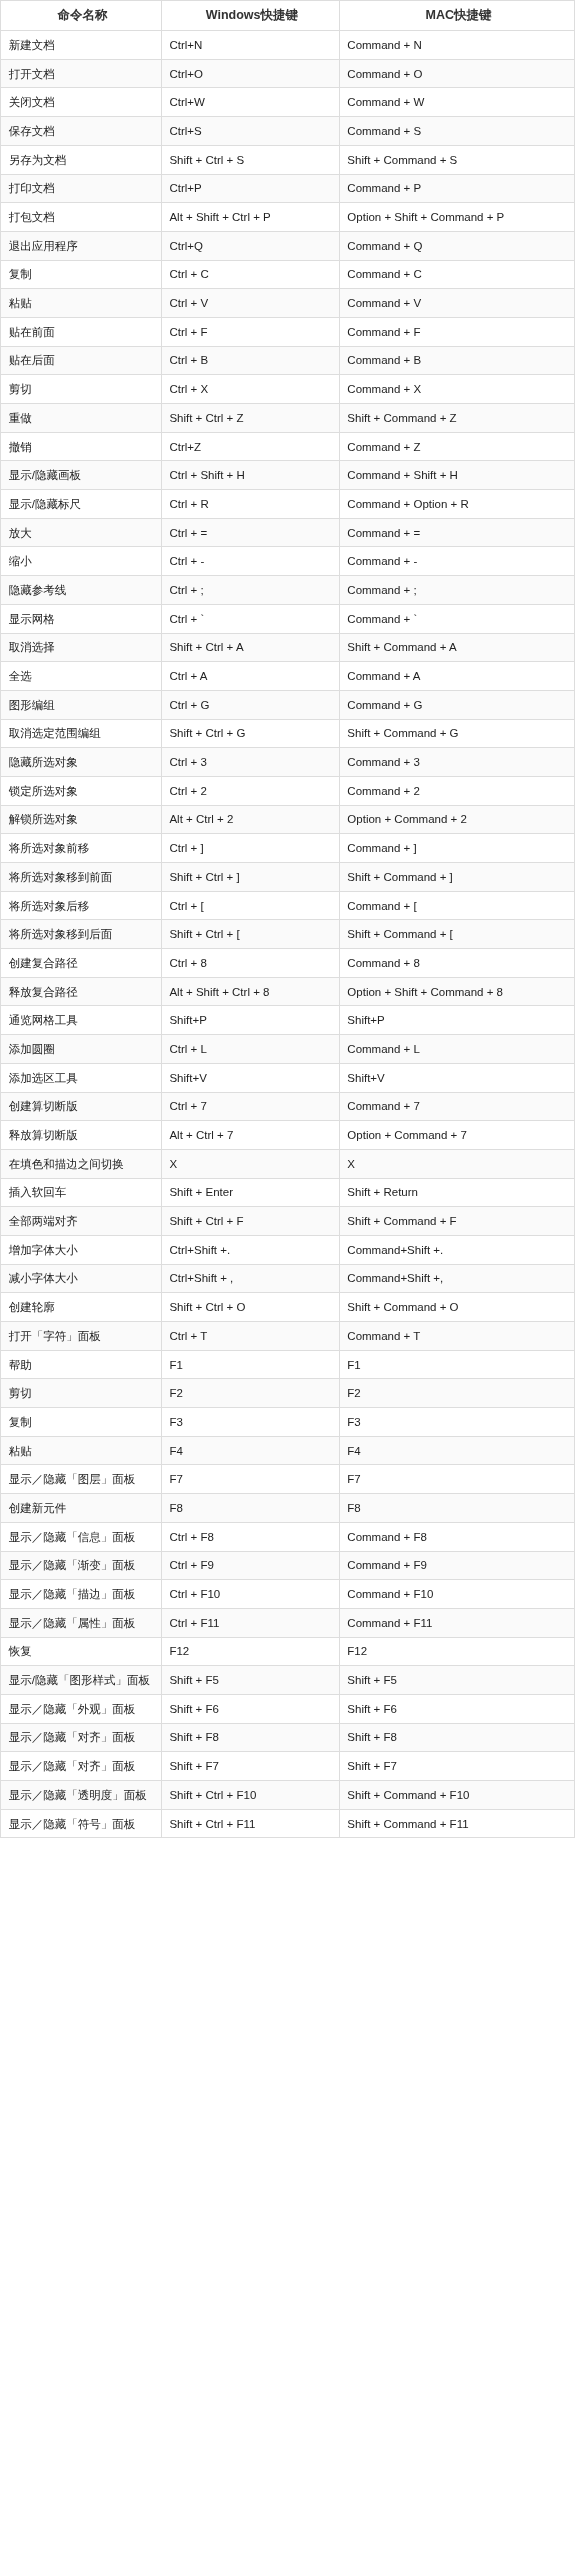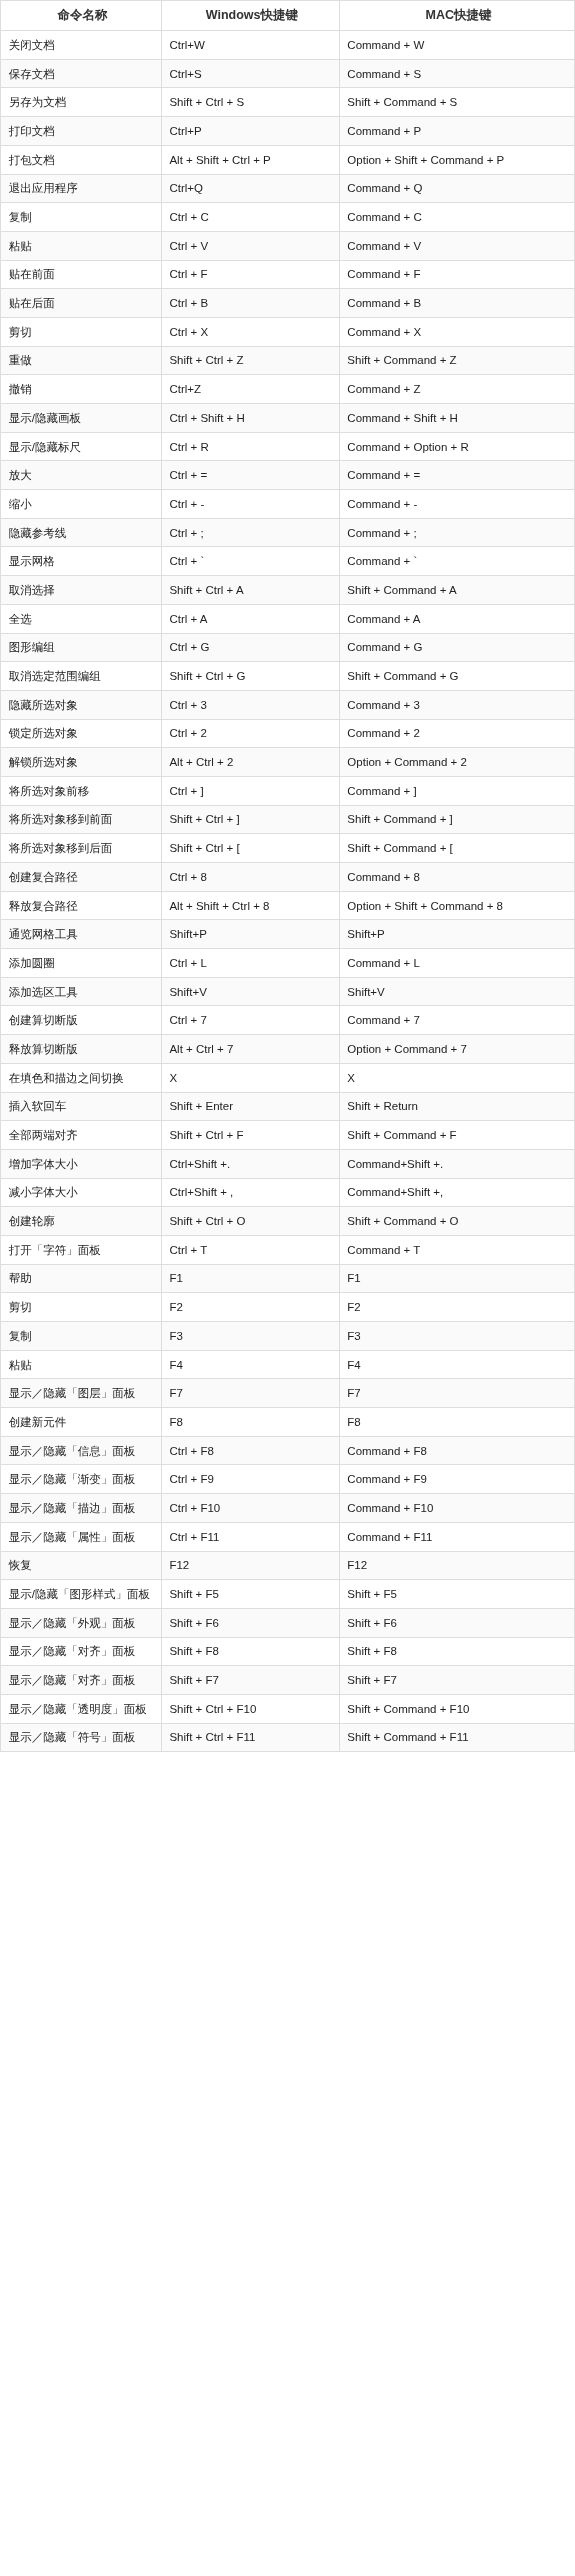--- a/index.html
+++ b/index.html
@@ -44,20 +44,30 @@
 
 <table>
   <thead>
     <tr>
       <th class="col-name">命令名称</th>
       <th class="col-win">Windows快捷键</th>
       <th class="col-mac">MAC快捷键</th>
     </tr>
   </thead>
   <tbody id="table-body">
+  <tr>
+        <td class="col-name">新建文档</td>
+        <td class="col-win">Ctrl+N</td>
+        <td class="col-mac">Command + N</td>
+      </tr>
+      <tr>
+        <td class="col-name">打开文档</td>
+        <td class="col-win">Ctrl+O</td>
+        <td class="col-mac">Command + O</td>
+      </tr>
       <tr>
         <td class="col-name">关闭文档</td>
         <td class="col-win">Ctrl+W</td>
         <td class="col-mac">Command + W</td>
       </tr>
       <tr>
         <td class="col-name">保存文档</td>
         <td class="col-win">Ctrl+S</td>
         <td class="col-mac">Command + S</td>
       </tr>
@@ -183,20 +193,25 @@
       </tr>
       <tr>
         <td class="col-name">将所选对象前移</td>
         <td class="col-win">Ctrl + ]</td>
         <td class="col-mac">Command + ]</td>
       </tr>
       <tr>
         <td class="col-name">将所选对象移到前面</td>
         <td class="col-win">Shift + Ctrl + ]</td>
         <td class="col-mac">Shift + Command + ]</td>
+      </tr>
+      <tr>
+        <td class="col-name">将所选对象后移</td>
+        <td class="col-win">Ctrl + [</td>
+        <td class="col-mac">Command + [</td>
       </tr>
       <tr>
         <td class="col-name">将所选对象移到后面</td>
         <td class="col-win">Shift + Ctrl + [</td>
         <td class="col-mac">Shift + Command + [</td>
       </tr>
       <tr>
         <td class="col-name">创建复合路径</td>
         <td class="col-win">Ctrl + 8</td>
         <td class="col-mac">Command + 8</td>

